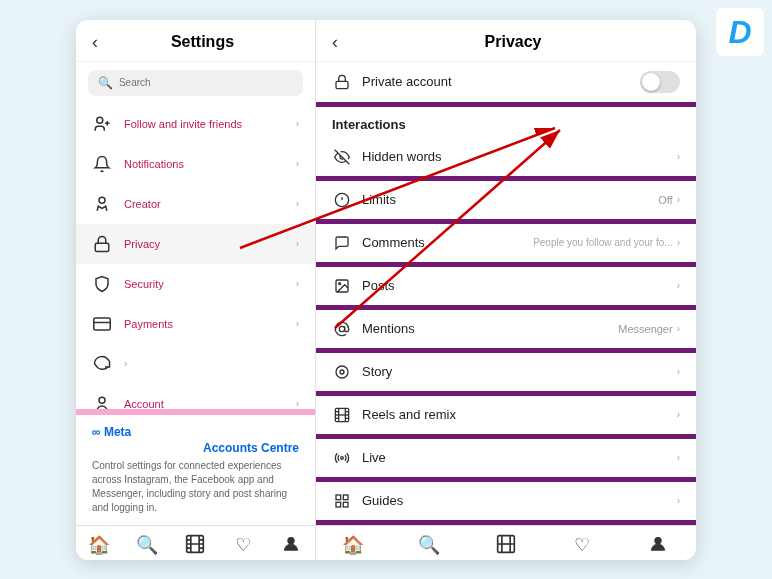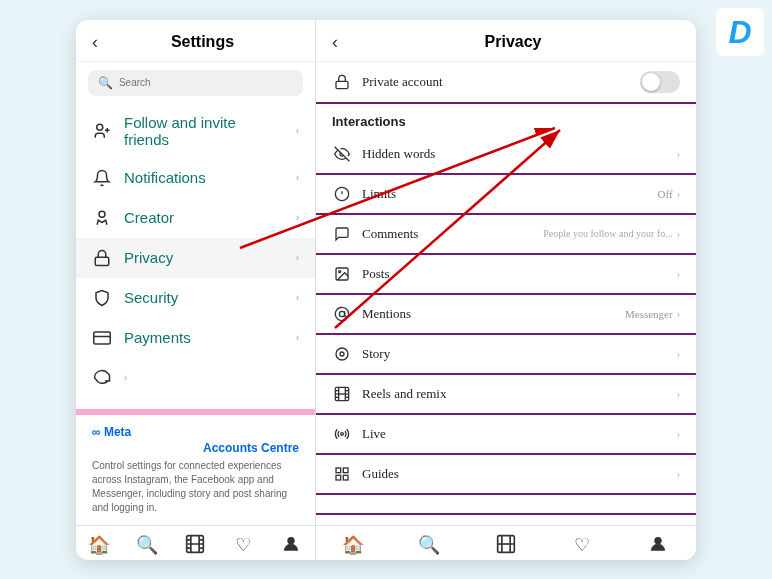--- a/index.html
+++ b/index.html
@@ -106,22 +106,22 @@
       width: 20px;
       height: 20px;
       display: flex;
       align-items: center;
       justify-content: center;
       font-size: 16px;
       color: #333;
       flex-shrink: 0;
     }
     .nav-label {
-      font-size: 15px;
-      color: #0f766e;
+      font-size: 11px;
+      color: #be185d;
       flex: 1;
     }
     .nav-chevron {
       font-size: 10px;
       color: #aaa;
     }
     .meta-section {
       padding: 10px 16px;
       border-top: 6px solid #f9a8d4;
     }
@@ -191,23 +191,22 @@
       font-size: 13px;
       font-weight: 600;
       color: #222;
       padding: 10px 16px 6px;
     }
     .privacy-item {
       display: flex;
       align-items: center;
       padding: 9px 16px;
       gap: 10px;
-      border-bottom: 2px solid #701a75;
+      border-bottom: 5px solid #701a75;
       position: relative;
-      font-family: Liberation Serif, serif;
     }
     .privacy-icon {
       width: 20px;
       height: 20px;
       display: flex;
       align-items: center;
       justify-content: center;
       font-size: 15px;
       color: #333;
       flex-shrink: 0;

